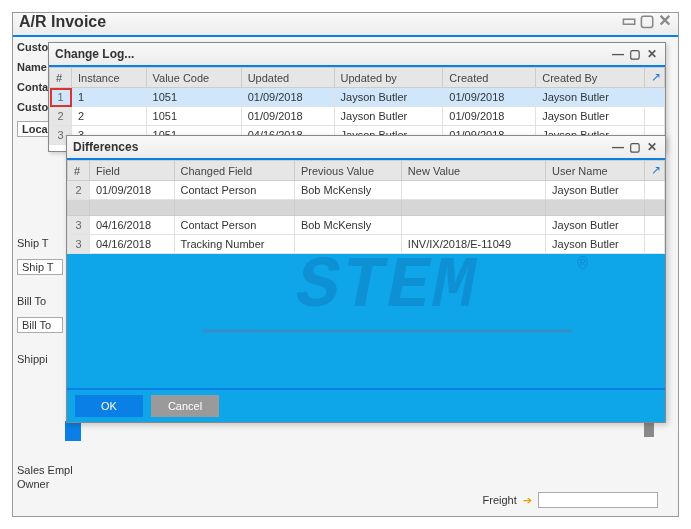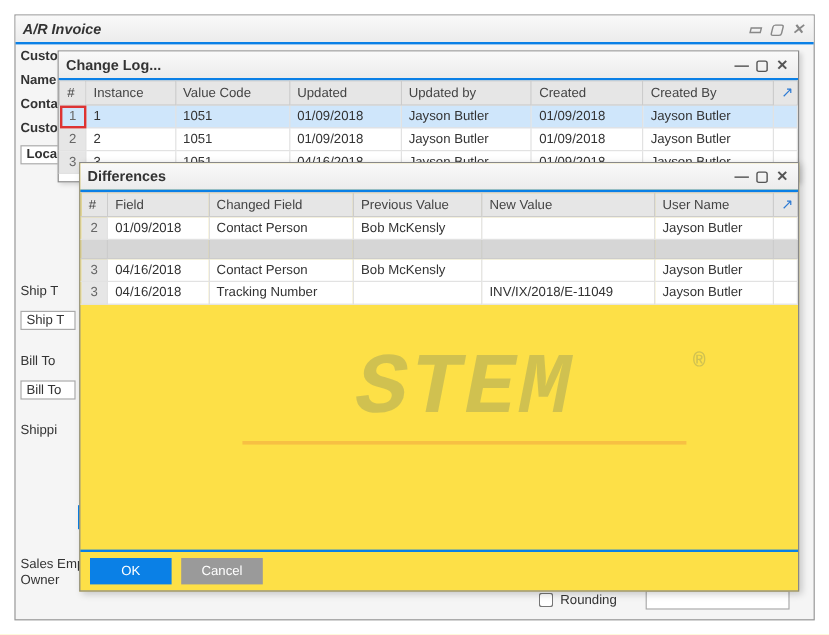--- a/index.html
+++ b/index.html
@@ -20,25 +20,23 @@
     left: 12px; top: 12px;
     width: 667px; height: 505px;
     border: 1px solid #999;
     background: #f5f5f5;
   }
   .main-titlebar {
     background: linear-gradient(#f9f9f9,#ececec);
     border-bottom: 2px solid #0a80e6;
     height: 24px;
     display: flex;
-    align-items: center;
     padding: 0 6px;
     font-weight: bold;
-    font-size: 12px;
-    font-style: italic;
+    font-size: 16px;
   }
   .main-titlebar .spacer { flex: 1; }
   .main-titlebar .win-icon {
     width: 14px; height: 14px;
     margin-left: 4px;
     display: inline-flex; align-items:center; justify-content:center;
     color:#888;
   }
   .main-body {
     padding: 6px;
@@ -93,22 +91,22 @@
     padding:0 6px;
     font-weight:bold; font-size:12px;
   }
   .cl-title .spacer{flex:1}
   .cl-title .ticon{width:14px;height:14px;margin-left:3px;display:inline-flex;align-items:center;justify-content:center;color:#555;}
 
   
   .diffwin {
     position:absolute;
     left:66px; top:135px;
-    width:600px; height:358px;
-    background:#fde047;
+    width:600px; height:288px;
+    background:#0ea5e9;
     border:1px solid #888;
     box-shadow: 2px 2px 6px rgba(0,0,0,.2);
   }
   .diff-title {
     height:24px;
     background: linear-gradient(#f9f9f9,#ececec);
     border-bottom:2px solid #0a80e6;
     display:flex; align-items:center;
     padding:0 6px;
     font-weight:bold; font-size:12px;
@@ -261,26 +259,20 @@
 
     <div class="bottom-left">
       <span>Sales Empl</span>
       <span>Owner</span>
     </div>
 
     <div class="freight-area">
       <div class="freight-row">
         <span>Freight</span>
         <span class="arrow">➔</span>
-        <span class="box"></span>
-      </div>
-      <div class="freight-row">
-        <input type="checkbox" style="">
-        <span>Rounding</span>
-        <span style="width:12px"></span>
         <span class="box"></span>
       </div>
     </div>
   </div>
 </div>
 
 <div class="changelog">
   <div class="cl-title">
     <span>Change Log...</span>
     <span class="spacer"></span>

